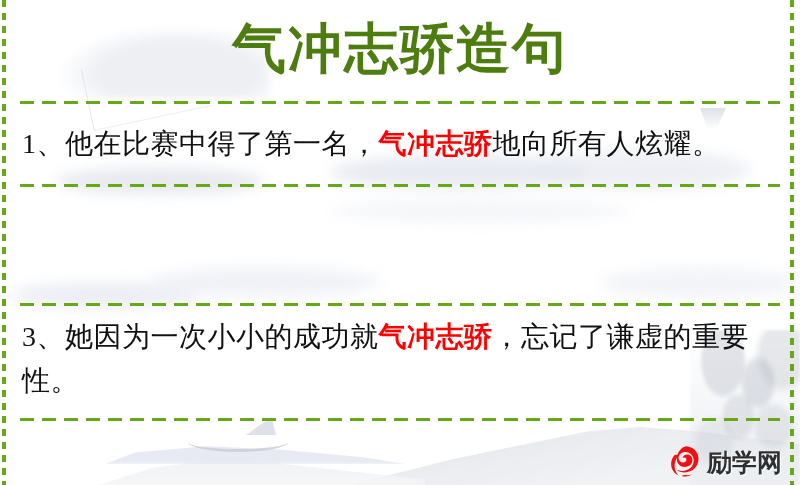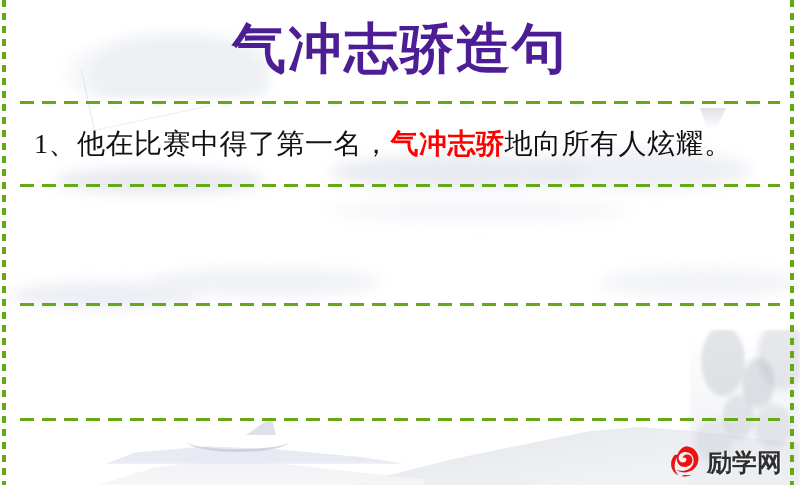--- a/index.html
+++ b/index.html
@@ -133,37 +133,37 @@
   
   .title {
     position: absolute;
     left: 0; right: 0; top: 14px;
     text-align: center;
     font-family: "Liberation Serif", "DejaVu Serif", serif;
     font-weight: bold;
     font-size: 54px;
     line-height: 70px;
     letter-spacing: 2px;
-    color: #4c1d95;
+    color: #4d7c0f;
     z-index: 2;
     white-space: nowrap;
   }
 
   .sentence {
     position: absolute;
     left: 22px;
     right: 30px;
     font-family: "Liberation Serif", "DejaVu Serif", serif;
     font-size: 28px;
     line-height: 44px;
     color: #111111;
     letter-spacing: .5px;
     z-index: 2;
   }
-  .s1 { top: 122px; margin-left: 12px; }
+  .s1 { top: 122px; }
   .s2 { top: 196px; }
   .s3 { top: 315px; }
 
   .kw {
     color: #fe0000;
     font-weight: bold;
   }
 
   
   .logo {
@@ -221,20 +221,23 @@
   <div class="sep" style="top:303px;"></div>
   <div class="sep" style="top:418px;"></div>
 
   <div class="title">气冲志骄造句</div>
 
   <div class="sentence s1">
     <span>1、</span><span>他在比赛中得了第一名，</span><span class="kw">气冲志骄</span><span>地向所有人炫耀。</span>
   </div>
 
 
+  <div class="sentence s3">
+    <span>3、</span><span>她因为一次小小的成功就</span><span class="kw">气冲志骄</span><span>，忘记了谦虚的重要性。</span>
+  </div>
 
   <div class="logo">
     <span class="logo-mark">
       <svg viewBox="0 0 34 34" width="34" height="34" aria-hidden="true">
         <path d="M17.4 1.2c7.1 0 13.1 5.4 13.1 12.6 0 7.9-6.2 13.6-13.9 13.6-3.1 0-6-0.9-8.2-2.6 2 0.8 3.8 1.1 5.7 1.1 6.6 0 11.6-4.4 11.6-10.4 0-4.9-3.4-8.6-8.2-8.6-3.9 0-6.9 2.6-6.9 6 0 2.7 1.9 4.6 4.5 4.6 1.9 0 3.3-1.2 3.3-2.8 0-1.3-0.9-2.2-2.1-2.2-0.8 0-1.4 0.4-1.7 1 0.2-2.3 2.1-3.9 4.6-3.9 3 0 5.2 2.3 5.2 5.4 0 3.9-3.2 6.9-7.4 6.9-4.7 0-8.2-3.4-8.2-8 0-6.2 4.9-11.7 8.6-12.3z" fill="#ee1111"></path>
         <path d="M6.9 9.8c-2.4 2.4-3.8 5.7-3.8 9.1 0 5.1 3 9.4 7.4 11.4-2.5-2.5-3.9-5.7-3.9-9.2 0-4.2 1.6-8.1 4.3-11.3-1.4 0-2.8 0-4 0z" fill="#ee1111"></path>
         <path d="M13.6 30.9c3.6 1 7.3 0.5 10.2-1.4-2.1 0.6-4.2 0.8-6.2 0.5-1.4-0.2-2.7 0.3-4 0.9z" fill="#ee1111"></path>
       </svg>
     </span>
     <span class="logo-text">励学网</span>

